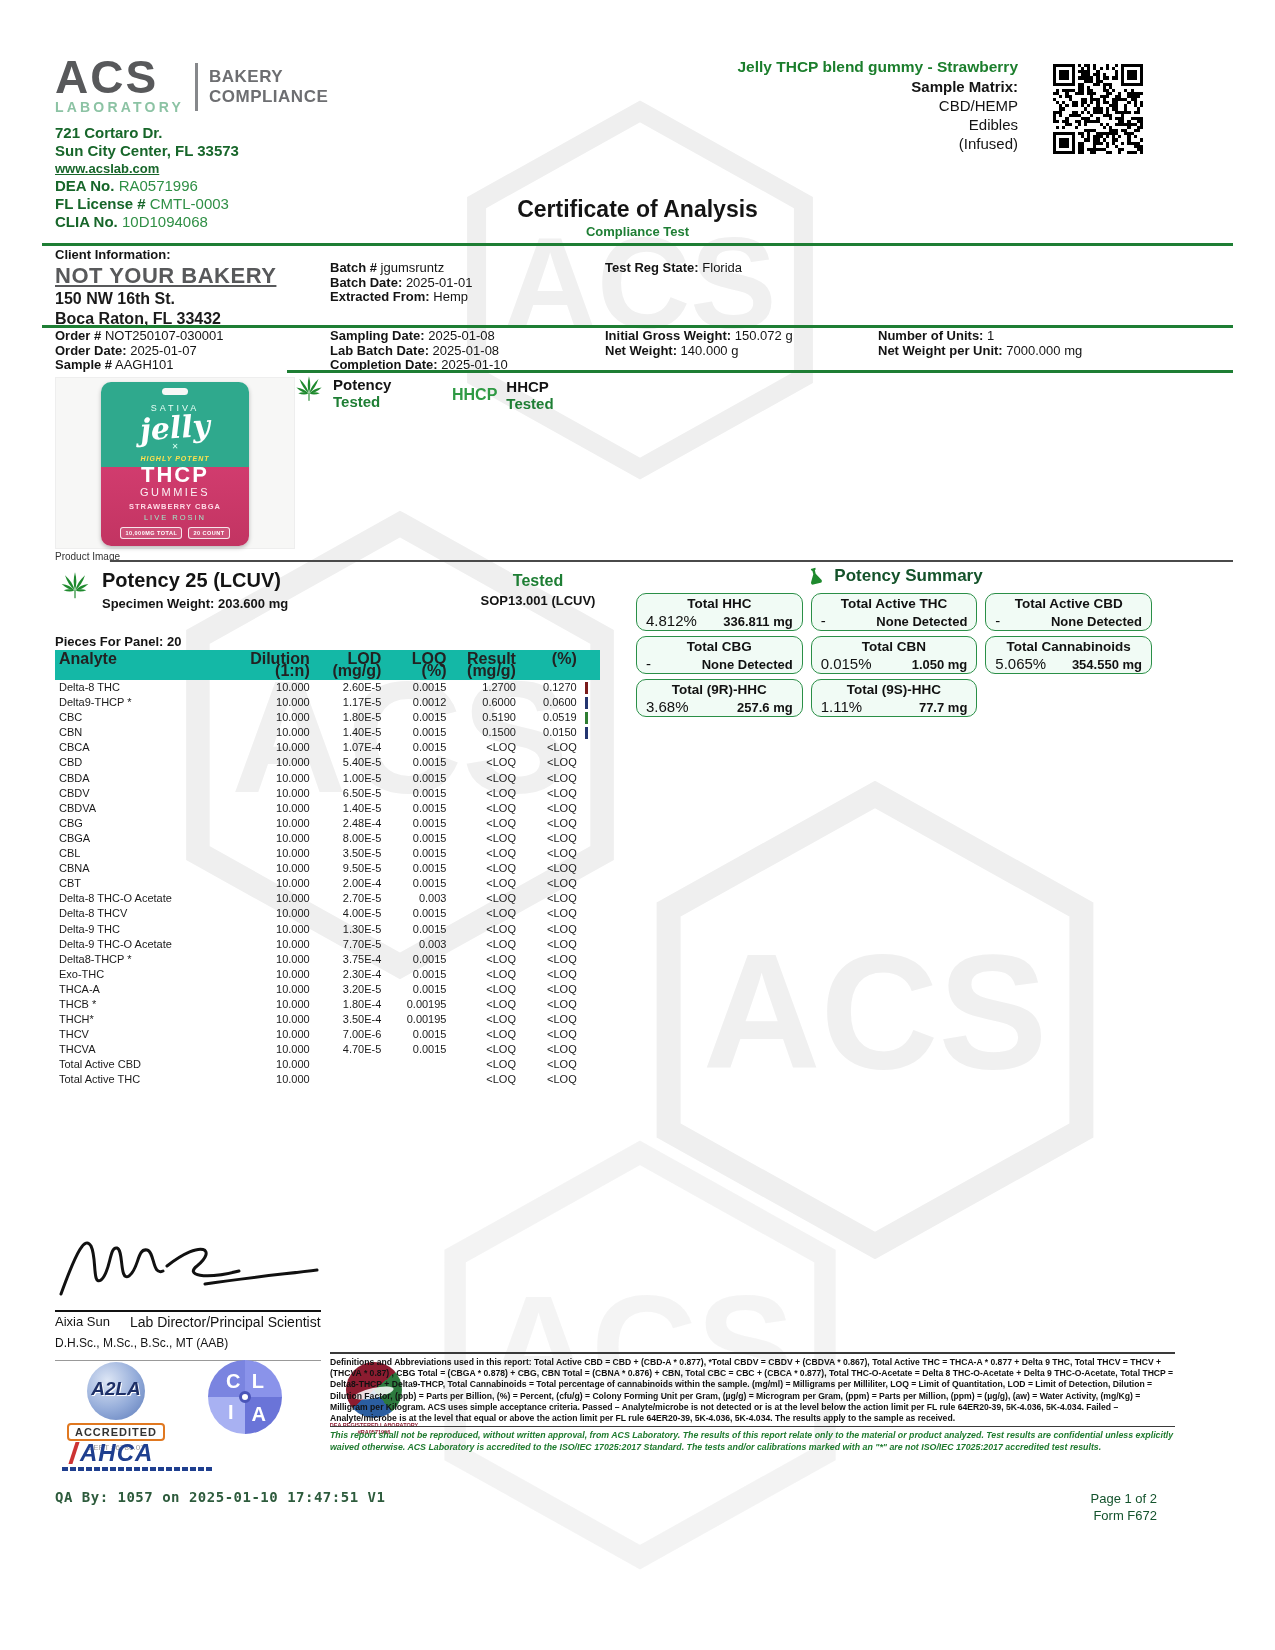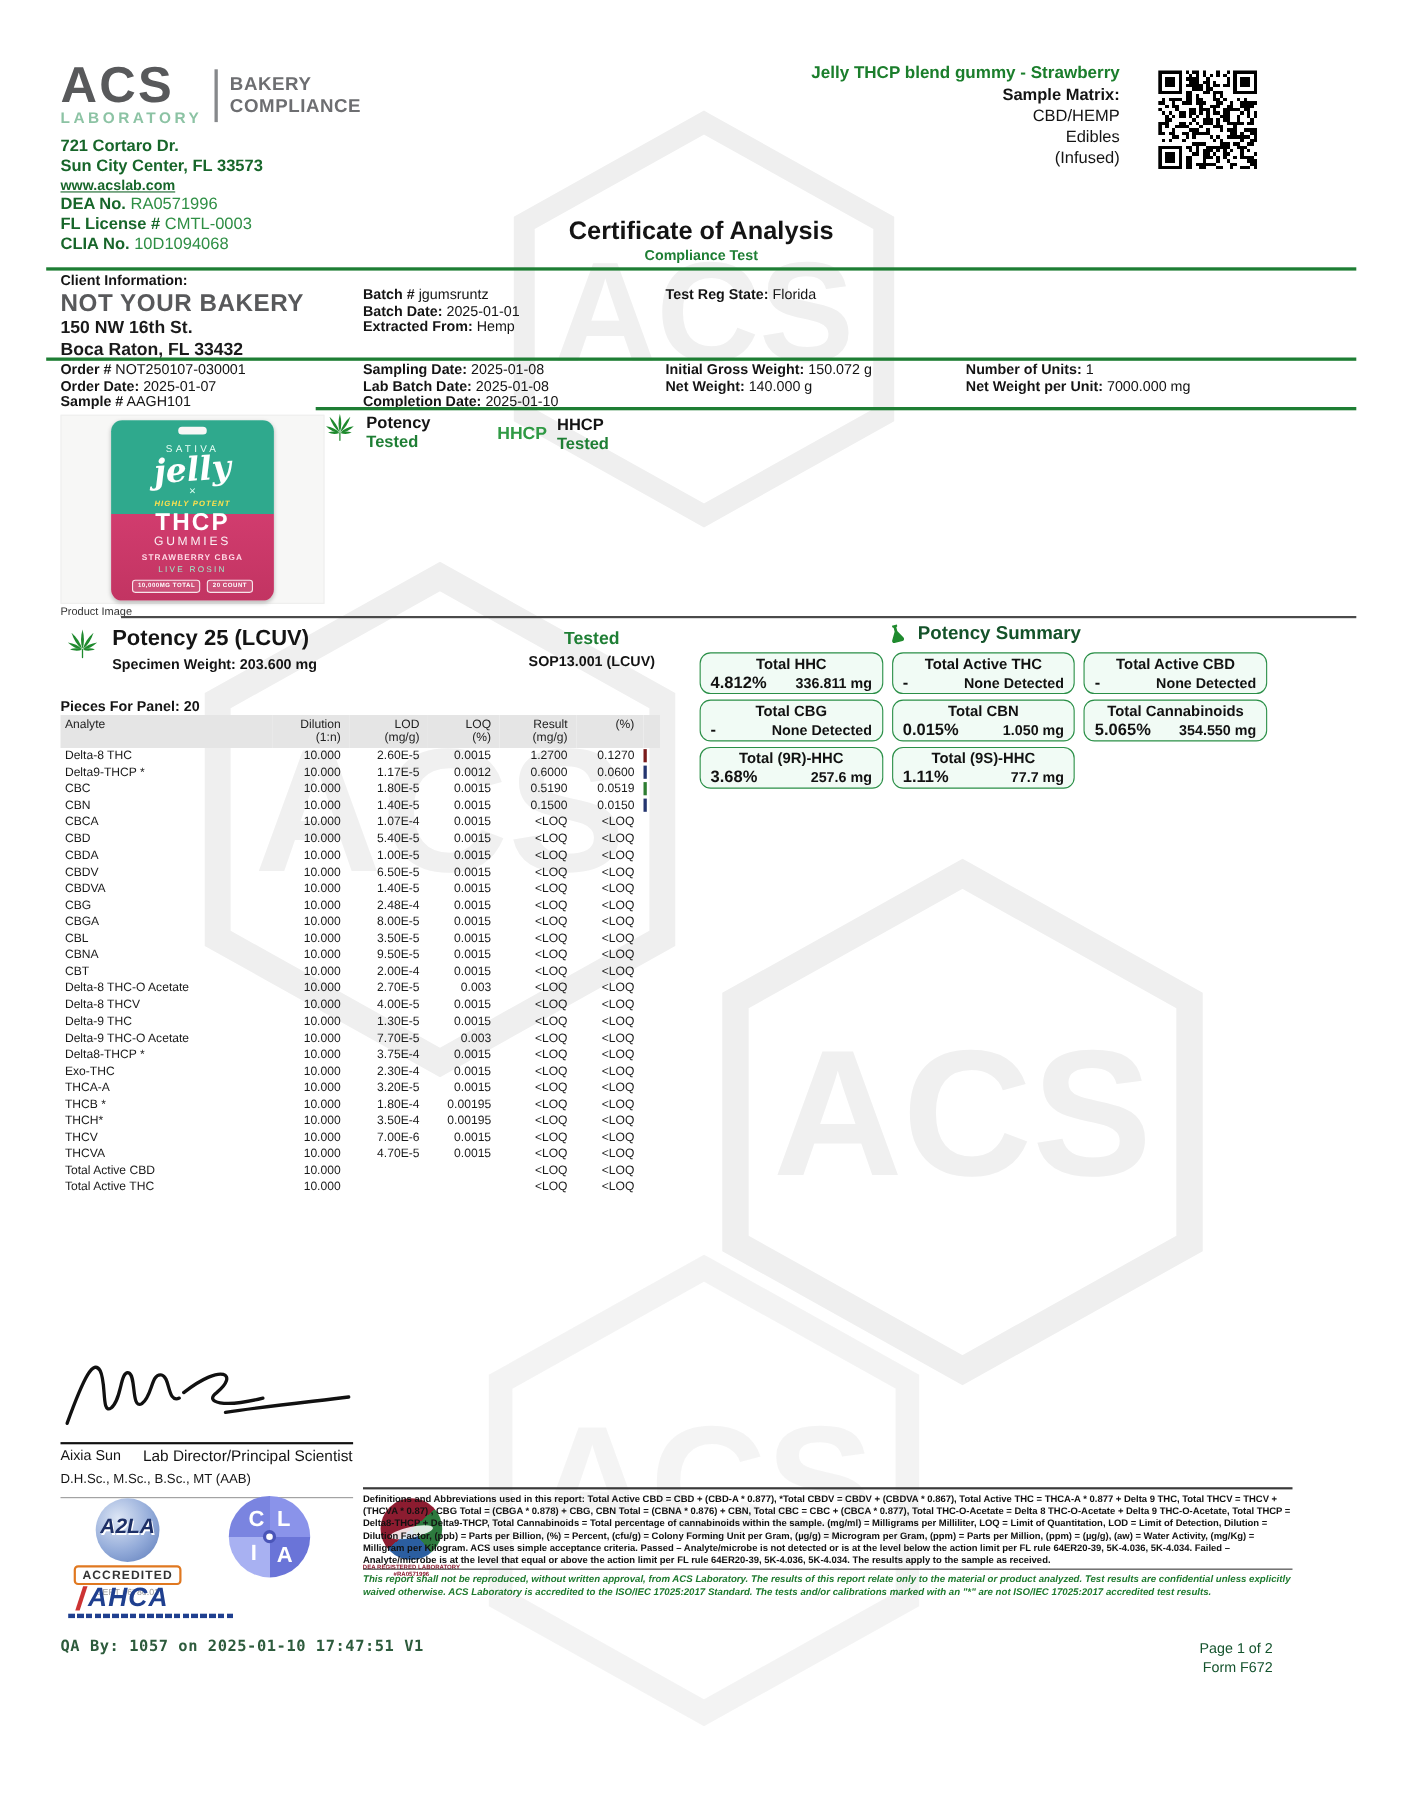--- a/index.html
+++ b/index.html
@@ -26,21 +26,21 @@
   .prod-name { font-size:15.5px; line-height:20px; font-weight:700; color:#1b7e2c; }
   .prod-line { font-size:15px; line-height:19px; color:#141414; }
   .prod-lbl { font-weight:700; }
 
   .hr-green { position:absolute; z-index:2; height:2.5px; background:#1e7e34; }
   .hr-dark  { position:absolute; z-index:2; height:1.5px; background:#4a4a4a; }
 
   .line { font-size:13px; line-height:14.6px; color:#141414; white-space:nowrap; }
   .lbl { font-weight:700; }
   .client-cap { font-size:13px; font-weight:700; color:#141414; }
-  .client-name { font-size:22px; line-height:27px; font-weight:700; color:#58595b; letter-spacing:.5px; }
+  .client-name { font-size:22px; line-height:27px; font-weight:700; color:#58595b; letter-spacing:.5px;text-decoration:underline; }
   .client-addr { font-size:16px; line-height:20px; font-weight:700; color:#1a1a1a; }
 
   .badge { display:flex; align-items:center; }
   .badge-stack div:first-child { font-size:15px; font-weight:700; color:#141414; line-height:17px; }
   .badge-stack div:last-child  { font-size:15px; font-weight:700; color:#1e7e34; line-height:17px; }
   .hhcp-word { font-size:16px; font-weight:700; color:#2f9a44; margin-right:9px; }
 
   .leaf { width:36px; height:36px; }
 
   
@@ -62,36 +62,36 @@
   .photo-cap { font-size:10px; color:#333; }
 
   
   .panel-title { font-size:20px; line-height:24px; font-weight:700; color:#141414; }
   .panel-spec { font-size:13px; font-weight:700; color:#141414; margin-top:4px; }
   .panel-tested { font-size:16px; font-weight:700; color:#1e7e34; text-align:center; }
   .panel-sop { font-size:13px; font-weight:700; color:#141414; text-align:center; margin-top:3px; }
   .pieces { font-size:13px; font-weight:700; color:#141414; }
 
   table.analytes { border-collapse:collapse; table-layout:fixed; width:545px; }
-  table.analytes thead th { background:#e5e5e5; font-weight:400; font-size:11px; color:#222; vertical-align:bottom; padding:3px 8px 3px 0; text-align:right; }
+  table.analytes thead th { background:#14b8a6; font-weight:700; font-size:16px; color:#222; vertical-align:bottom; padding:3px 8px 3px 0; text-align:right; }
   table.analytes thead th.c0 { text-align:left; padding-left:4px; }
   table.analytes thead th div { line-height:12px; }
   table.analytes td { font-size:11px; line-height:15.1px; color:#1a1a1a; white-space:nowrap; }
   table.analytes td.num { text-align:right; padding-right:8px; }
   table.analytes td.name { text-align:left; padding-left:4px; }
   .bar { display:inline-block; width:3.5px; height:12px; vertical-align:middle; }
 
   
   .sum-head { display:flex; align-items:center; justify-content:center; margin-bottom:7px; }
   .sum-title { font-size:17px; font-weight:700; color:#14522a; margin-left:9px; }
   .cards { display:grid; grid-template-columns:1fr 1fr 1fr; gap:5px 8px; }
   .card { border:1.6px solid #2a8f47; border-radius:10px; background:#f1fbf5; padding:2px 9px 4px; height:38px; }
   .card-title { text-align:center; font-weight:700; font-size:13.5px; color:#111; line-height:16px; white-space:nowrap; }
   .card-row { display:flex; justify-content:space-between; align-items:baseline; }
-  .card-pct { font-weight:700; font-size:15px; color:#111; }
+  .card-pct { font-weight:400; font-size:15px; color:#111; }
   .card-amt { font-weight:700; font-size:13px; color:#111; }
 
   
   .sig-name-row { display:flex; margin-top:2px; }
   .sig-name { font-size:13px; color:#141414; }
   .sig-title { font-size:14px; color:#141414; margin-left:20px; }
   .sig-creds { font-size:12px; color:#141414; margin-top:6px; }
   .thin-line { height:1px; background:#999; }
 
   .defs { font-size:8.6px; font-weight:700; line-height:11.2px; color:#111; }

